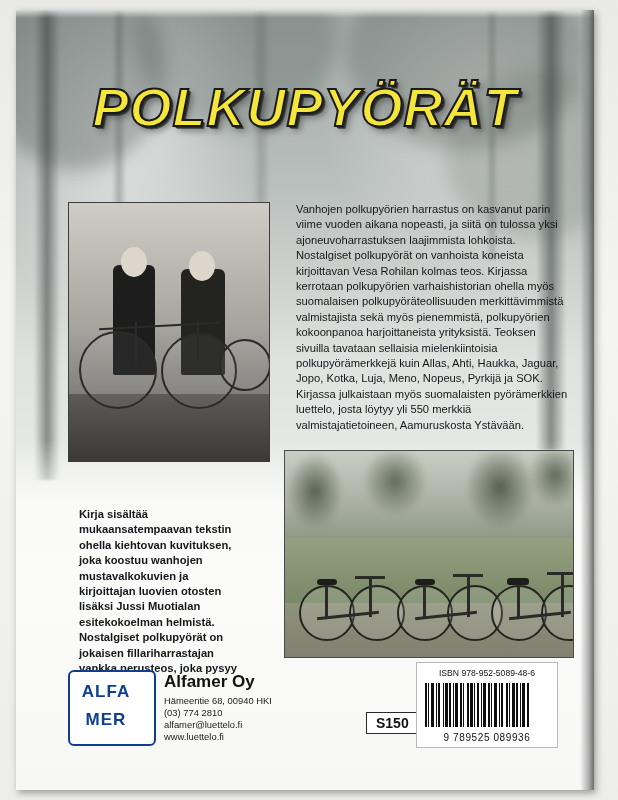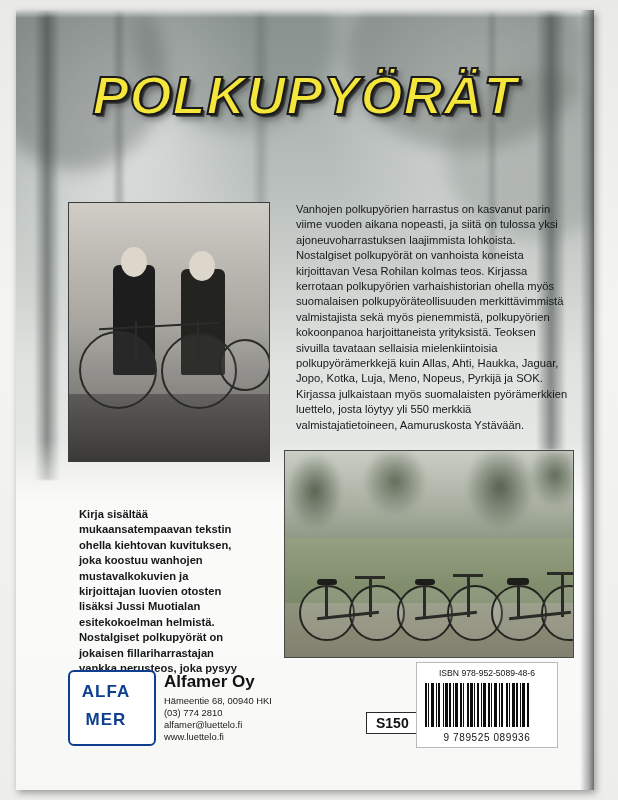--- a/index.html
+++ b/index.html
@@ -111,21 +111,21 @@
     letter-spacing: 1px;
     color: #f5e63c;
     -webkit-text-stroke: 2px #1a1a1a;
     text-shadow:
        2px 2px 0 #2a2a2a,
        3px 3px 0 rgba(0,0,0,0.45),
        5px 5px 6px rgba(0,0,0,0.35);
     line-height: 0.95;
   }
   .title-1 { font-size: 54px; }
-  .title-2 { font-size: 54px; margin-top: 8px; }
+  .title-2 { font-size: 54px; margin-top: 20px; }
 
   
   .body-text {
     position: absolute;
     left: 280px;
     top: 192px;
     width: 276px;
     font-size: 11.2px;
     line-height: 15.4px;
     color: #15181a;

